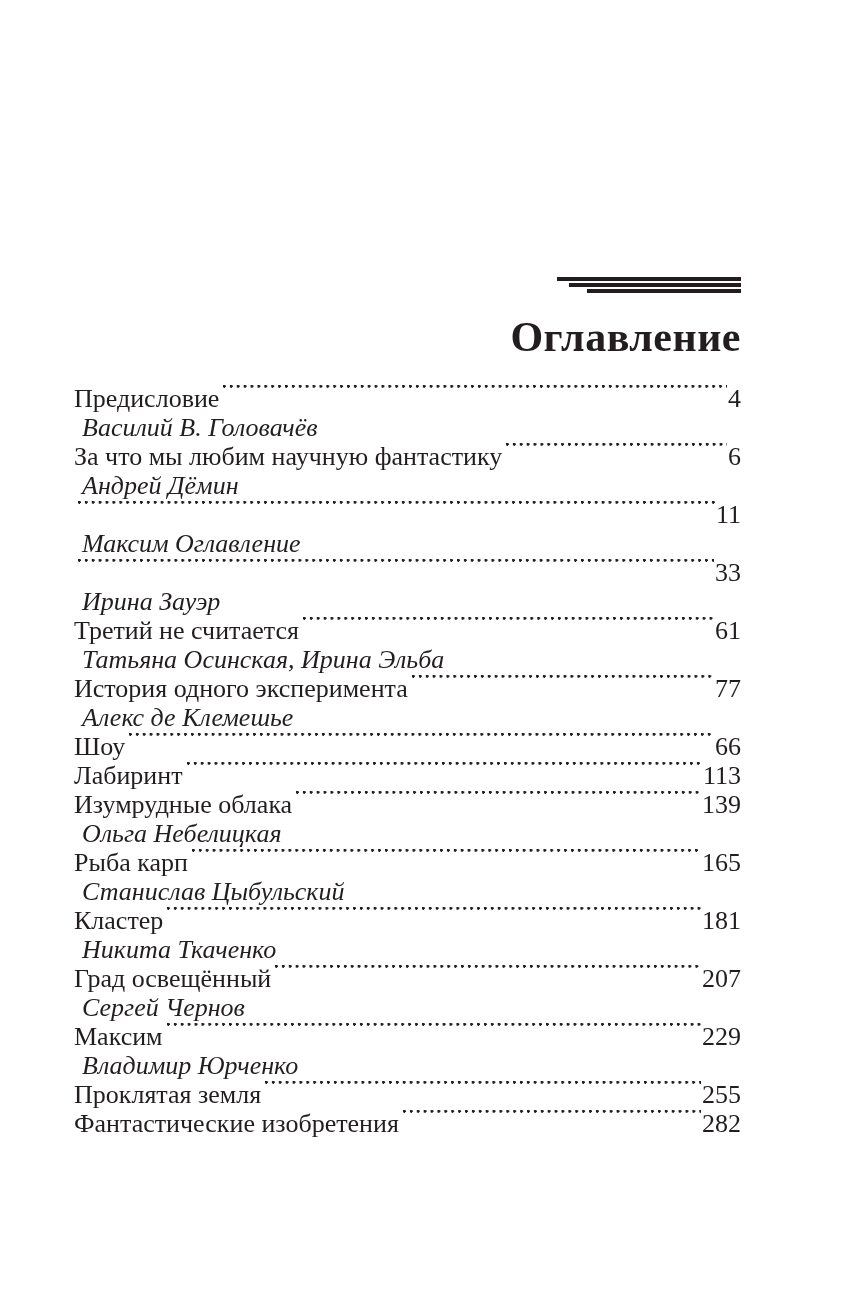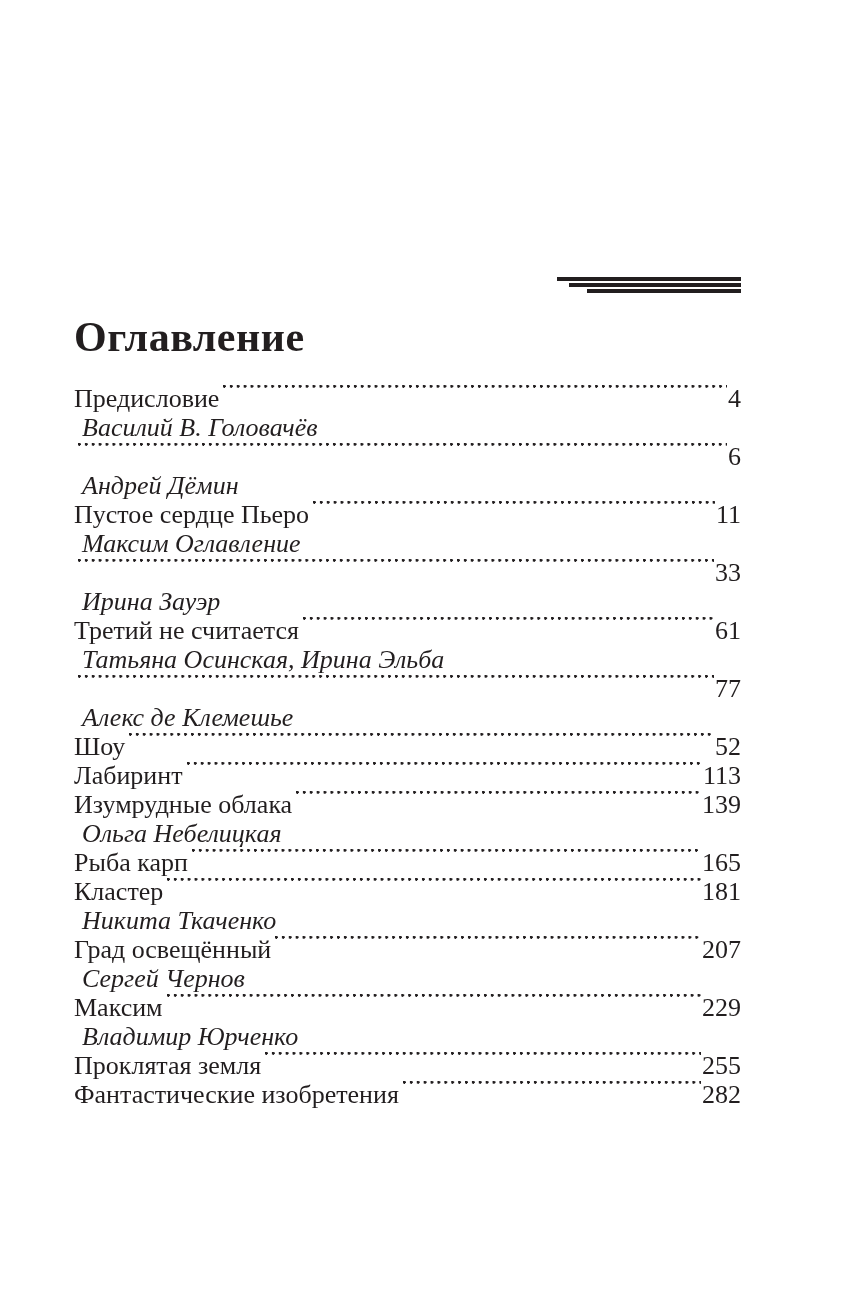--- a/index.html
+++ b/index.html
@@ -27,21 +27,21 @@
     align-items: flex-end;
     gap: 2px;
   }
   .bar { height: 4px; background: var(--ink, #221e1f); }
   .bar.b1 { width: 184px; }
   .bar.b2 { width: 172px; }
   .bar.b3 { width: 154px; }
 
   .title {
     margin-top: 20px;
-    text-align: left;
+    text-align: right;
     font-size: 42px;
     line-height: 48px;
     font-weight: bold;
     letter-spacing: 0.5px;
   }
 
   .toc { margin-top: 23px; }
   .row {
     display: flex;
     align-items: flex-end;
@@ -84,28 +84,28 @@
   <div class="toc">
       <div class="row chapter">
         <span class="t">Предисловие</span>
         <span class="leader"></span>
         <span class="pg">4</span>
       </div>
       <div class="row author">
         <span class="a">Василий В. Головачёв</span>
       </div>
       <div class="row chapter">
+        <span class="t">За что мы любим научную фантастику</span>
         <span class="leader"></span>
         <span class="pg">6</span>
       </div>
       <div class="row author">
         <span class="a">Андрей Дёмин</span>
       </div>
       <div class="row chapter">
-        <span class="t">Пустое сердце Пьеро</span>
         <span class="leader"></span>
         <span class="pg">11</span>
       </div>
       <div class="row author">
         <span class="a">Максим Оглавление</span>
       </div>
       <div class="row chapter">
         <span class="leader"></span>
         <span class="pg">33</span>
       </div>
@@ -114,48 +114,52 @@
       </div>
       <div class="row chapter">
         <span class="t">Третий не считается</span>
         <span class="leader"></span>
         <span class="pg">61</span>
       </div>
       <div class="row author">
         <span class="a">Татьяна Осинская, Ирина Эльба</span>
       </div>
       <div class="row chapter">
+        <span class="t">История одного эксперимента</span>
         <span class="leader"></span>
         <span class="pg">77</span>
       </div>
       <div class="row author">
         <span class="a">Алекс де Клемешье</span>
       </div>
       <div class="row chapter">
         <span class="t">Шоу</span>
         <span class="leader"></span>
-        <span class="pg">52</span>
+        <span class="pg">66</span>
       </div>
       <div class="row chapter">
         <span class="t">Лабиринт</span>
         <span class="leader"></span>
         <span class="pg">113</span>
       </div>
       <div class="row chapter">
         <span class="t">Изумрудные облака</span>
         <span class="leader"></span>
         <span class="pg">139</span>
       </div>
       <div class="row author">
         <span class="a">Ольга Небелицкая</span>
       </div>
       <div class="row chapter">
         <span class="t">Рыба карп</span>
         <span class="leader"></span>
         <span class="pg">165</span>
+      </div>
+      <div class="row author">
+        <span class="a">Станислав Цыбульский</span>
       </div>
       <div class="row chapter">
         <span class="t">Кластер</span>
         <span class="leader"></span>
         <span class="pg">181</span>
       </div>
       <div class="row author">
         <span class="a">Никита Ткаченко</span>
       </div>
       <div class="row chapter">

